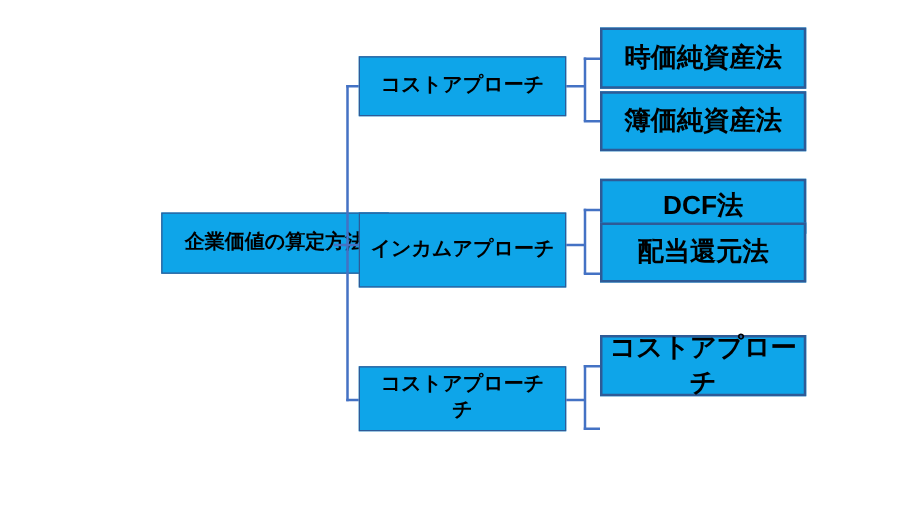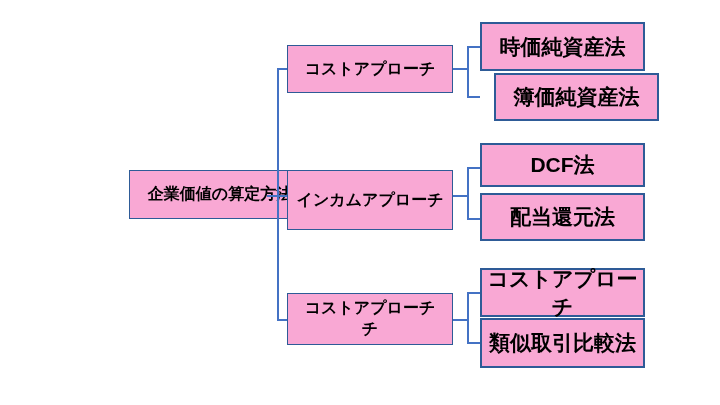--- a/index.html
+++ b/index.html
@@ -11,42 +11,42 @@
     position: relative;
     width: 720px;
     height: 405px;
     background: #ffffff;
     overflow: hidden;
     font-family: "Liberation Sans", "DejaVu Sans", sans-serif;
   }
   .node {
     position: absolute;
     box-sizing: border-box;
-    background: #f9a8d4;
+    background: #0ea5e9;
     border: 1.5px solid var(--box-border, #2E5B97);
     display: flex;
     align-items: center;
     justify-content: center;
     text-align: center;
     font-weight: bold;
     color: var(--text-color, #000000);
     line-height: 1.3;
   }
   .node.root    { left: 85px;  top: 170px; width: 182px; height: 49px; font-size: 16px; margin-left: 44px; }
   .node.approach{ left: 287px; width: 166px; font-size: 16px; }
   .node.method  { left: 480px; width: 165px; font-size: 21px; border-width: 2px; }
 
   .n-a1 { top: 45px;  height: 48px; }
   .n-a2 { top: 170px; height: 60px; }
   .n-a3 { top: 293px; height: 52px; }
 
   .n-m1 { top: 22px;  height: 49px; }
-  .n-m2 { top: 73px;  height: 48px; margin-left: 14px; }
+  .n-m2 { top: 73px;  height: 48px; }
   .n-m3 { top: 143px; height: 44px; }
-  .n-m4 { top: 193px; height: 48px; }
+  .n-m4 { top: 178px; height: 48px; }
   .n-m5 { top: 268px; height: 49px; }
   .n-m6 { top: 318px; height: 50px; }
 
   .lbl { display: block; white-space: pre-line; }
 
   .line {
     position: absolute;
     background: var(--connector, #4472C4);
   }
   .line.h { height: 1.5px; }
@@ -80,23 +80,20 @@
   </div>
   <div class="node method n-m3">
     <span class="lbl">DCF法</span>
   </div>
   <div class="node method n-m4">
     <span class="lbl">配当還元法</span>
   </div>
   <div class="node method n-m5">
     <span class="lbl">コストアプローチ</span>
   </div>
-  <div class="node method n-m6">
-    <span class="lbl">類似取引比較法</span>
-  </div>
 
   <div class="line h" style="left:267px; top:195px; width:11px;"></div>
   <div class="line v" style="left:277px; top:68px; height:253px;"></div>
   <div class="line h" style="left:277px; top:68px;  width:10px;"></div>
   <div class="line h" style="left:277px; top:195px; width:10px;"></div>
   <div class="line h" style="left:277px; top:319px; width:10px;"></div>
 
   <div class="line h" style="left:453px; top:68px; width:15px;"></div>
   <div class="line v" style="left:467px; top:46px; height:51px;"></div>
   <div class="line h" style="left:467px; top:46px; width:13px;"></div>

